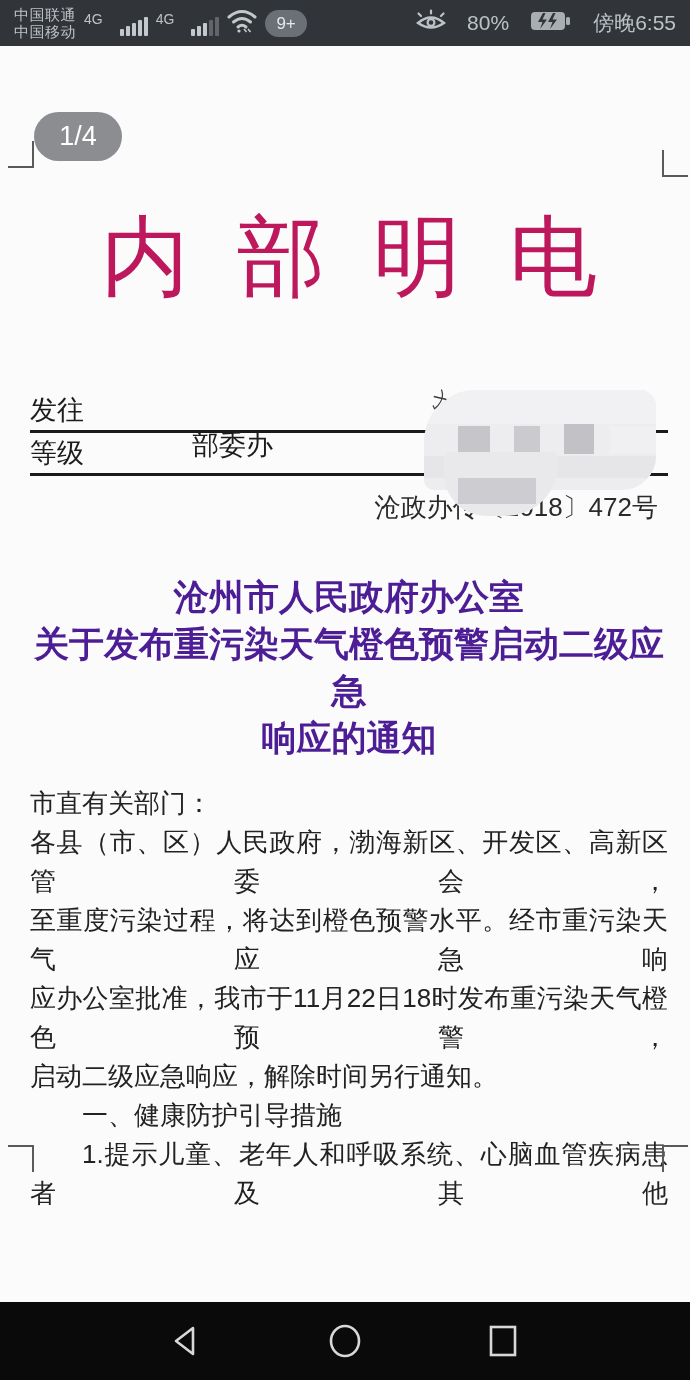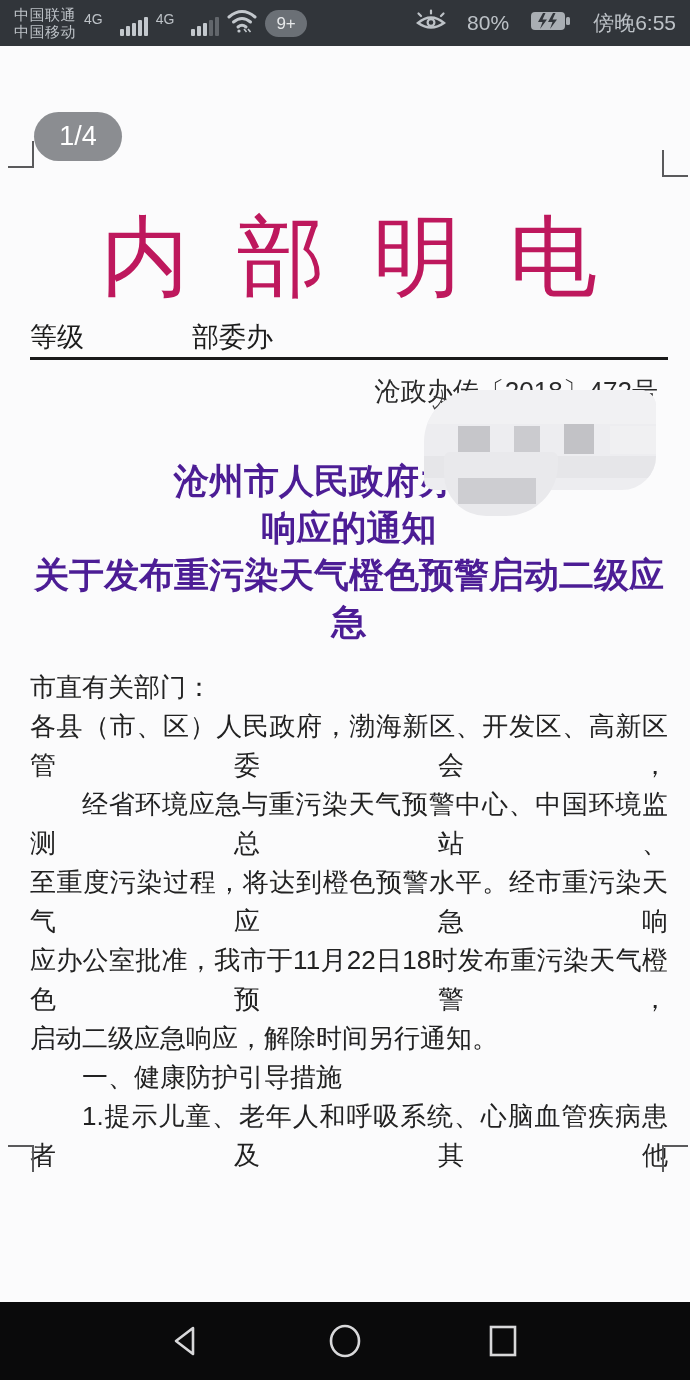--- a/index.html
+++ b/index.html
@@ -41,21 +41,21 @@
   .corner.bl { left:8px;  top:1099px; border-right:2px solid #5a5a5c; border-top:2px solid #5a5a5c; }
   .corner.br { right:2px; top:1099px; border-left:2px solid #5a5a5c;  border-top:2px solid #5a5a5c; }
 
   
   .doc { position:absolute; left:30px; top:0; width:638px; color:#1c1c1c; }
   .tg-title { margin-top:152px; text-align:center; font-size:88px; font-weight:500;
     letter-spacing:48px; text-indent:48px; white-space:nowrap; color:#be185d;font-family:Liberation Serif, serif; }
   .field-row { position:relative; display:flex; align-items:flex-end;
     border-bottom:3px solid #1a1a1a; height:43px; font-size:27px; z-index:2; }
   .field-row .lbl { padding-bottom:2px; }
-  .field-row .val { margin-left:108px; padding-bottom:2px; }
+  .field-row .val { margin-left:108px; padding-bottom:10px; }
   .row1 { margin-top:73px; }
   .doc-number { text-align:right; font-size:26px; margin-top:14px; padding-right:10px;
     color:#2a2a2a; }
   .doc-title { margin-top:48px; text-align:center; font-weight:700; font-size:35px;
     line-height:47px; color:#4c1d95; }
   .body { margin-top:23px; font-size:26px; line-height:39px; color:#222; }
   .body .line { white-space:nowrap; }
   .body .line.fill { white-space:normal; text-align:justify; text-align-last:justify; }
   .body .line.indent { text-indent:52px; }
 
@@ -146,37 +146,40 @@
     <div class="sq" style="left:0;top:66px;width:232px;height:22px;background:#e6e6e9"></div>
     <div class="sq" style="left:186px;top:36px;width:46px;height:28px;background:#f0f0f2"></div>
   </div>
   <div class="mosaic-lobe">
     <div class="sq" style="position:absolute;left:14px;top:26px;width:78px;height:26px;background:#cdcdd1"></div>
   </div>
 
   <article class="doc">
     <h1 class="tg-title">内部明电</h1>
 
+    <div class="field-row row1">
+      <span class="lbl">发往</span>
+      <span class="val"></span>
+    </div>
     <div class="field-row">
       <span class="lbl">等级</span>
       <span class="val">部委办</span>
     </div>
 
     <div class="doc-number">沧政办传〔2018〕472号</div>
 
     <div class="doc-title">
         <div class="tline">沧州市人民政府办公室</div>
+        <div class="tline">关于发布重污染天气橙色预警启动二级应急</div>
         <div class="tline">响应的通知</div>
-        <div class="tline">关于发布重污染天气橙色预警启动二级应急</div>
       </div>
 
     <div class="body">
         <div class="line">市直有关部门：</div>
         <div class="line fill">各县（市、区）人民政府，渤海新区、开发区、高新区管委会，</div>
-        <div class="line indent fill">经省环境应急与重污染天气预警中心、中国环境监测总站、</div>
         <div class="line fill">至重度污染过程，将达到橙色预警水平。经市重污染天气应急响</div>
         <div class="line fill">应办公室批准，我市于11月22日18时发布重污染天气橙色预警，</div>
         <div class="line">启动二级应急响应，解除时间另行通知。</div>
         <div class="line indent">一、健康防护引导措施</div>
         <div class="line indent fill">1.提示儿童、老年人和呼吸系统、心脑血管疾病患者及其他</div>
       </div>
   </article>
 </main>
 
 <nav class="nav-bar">

